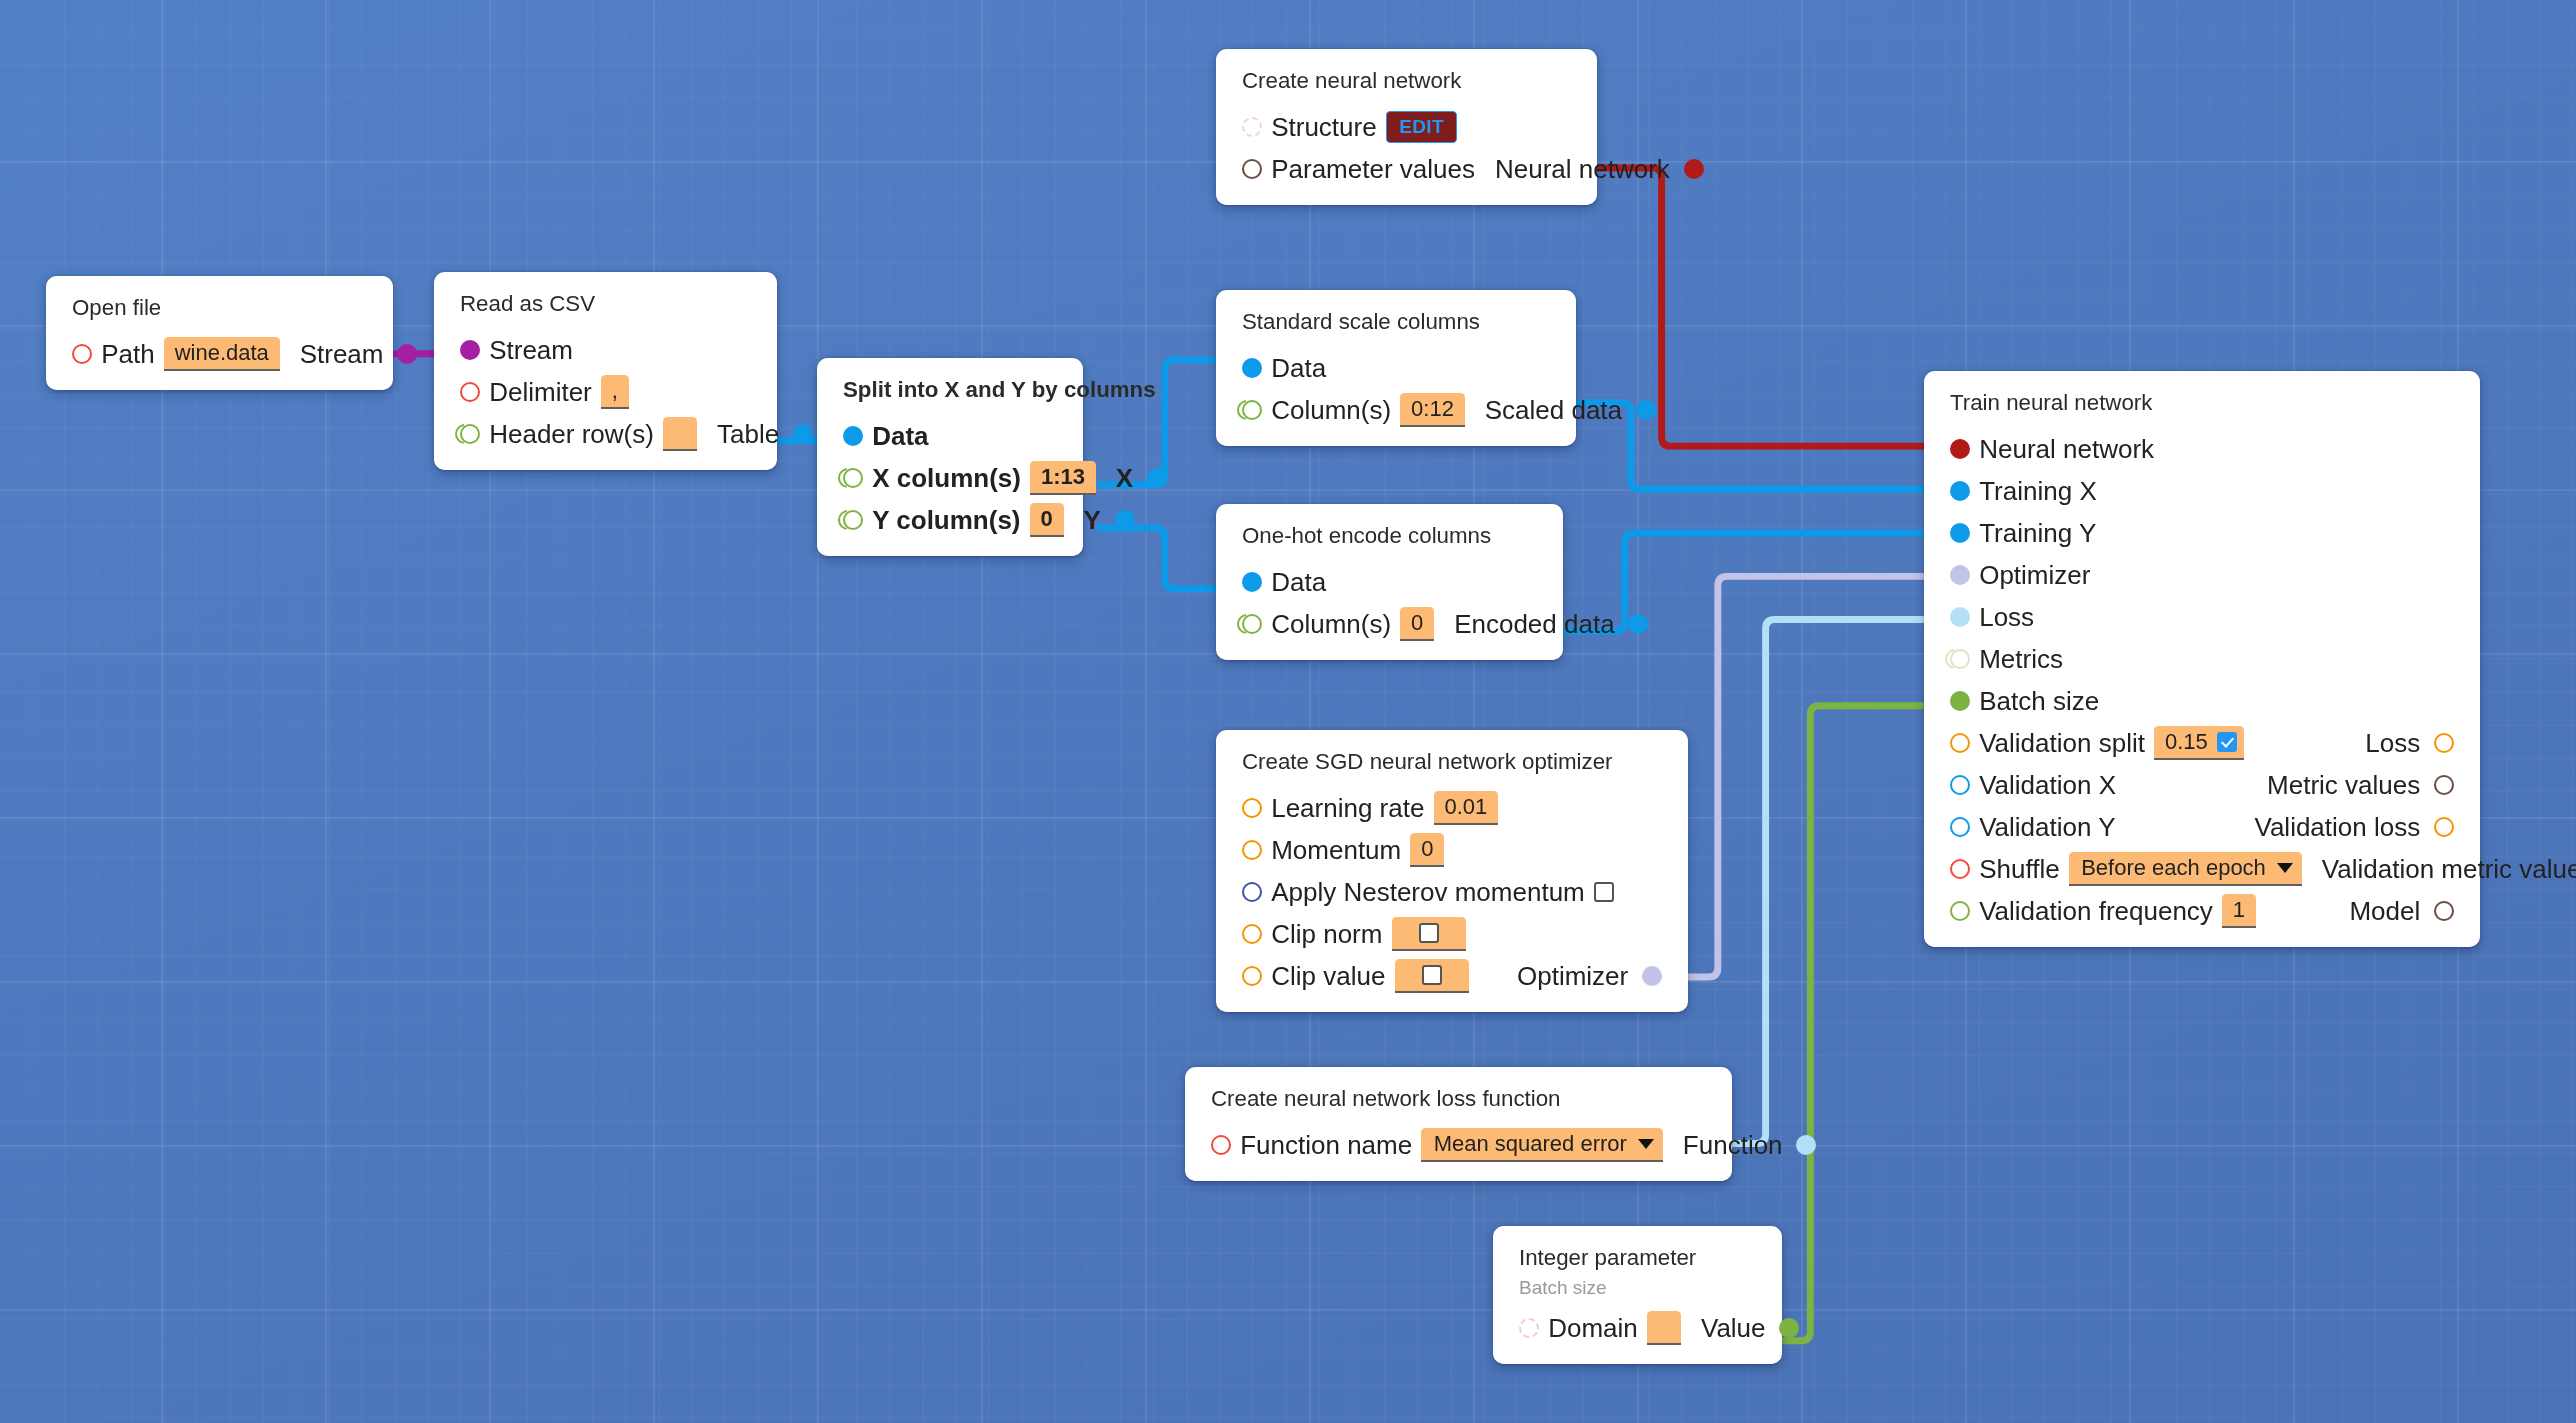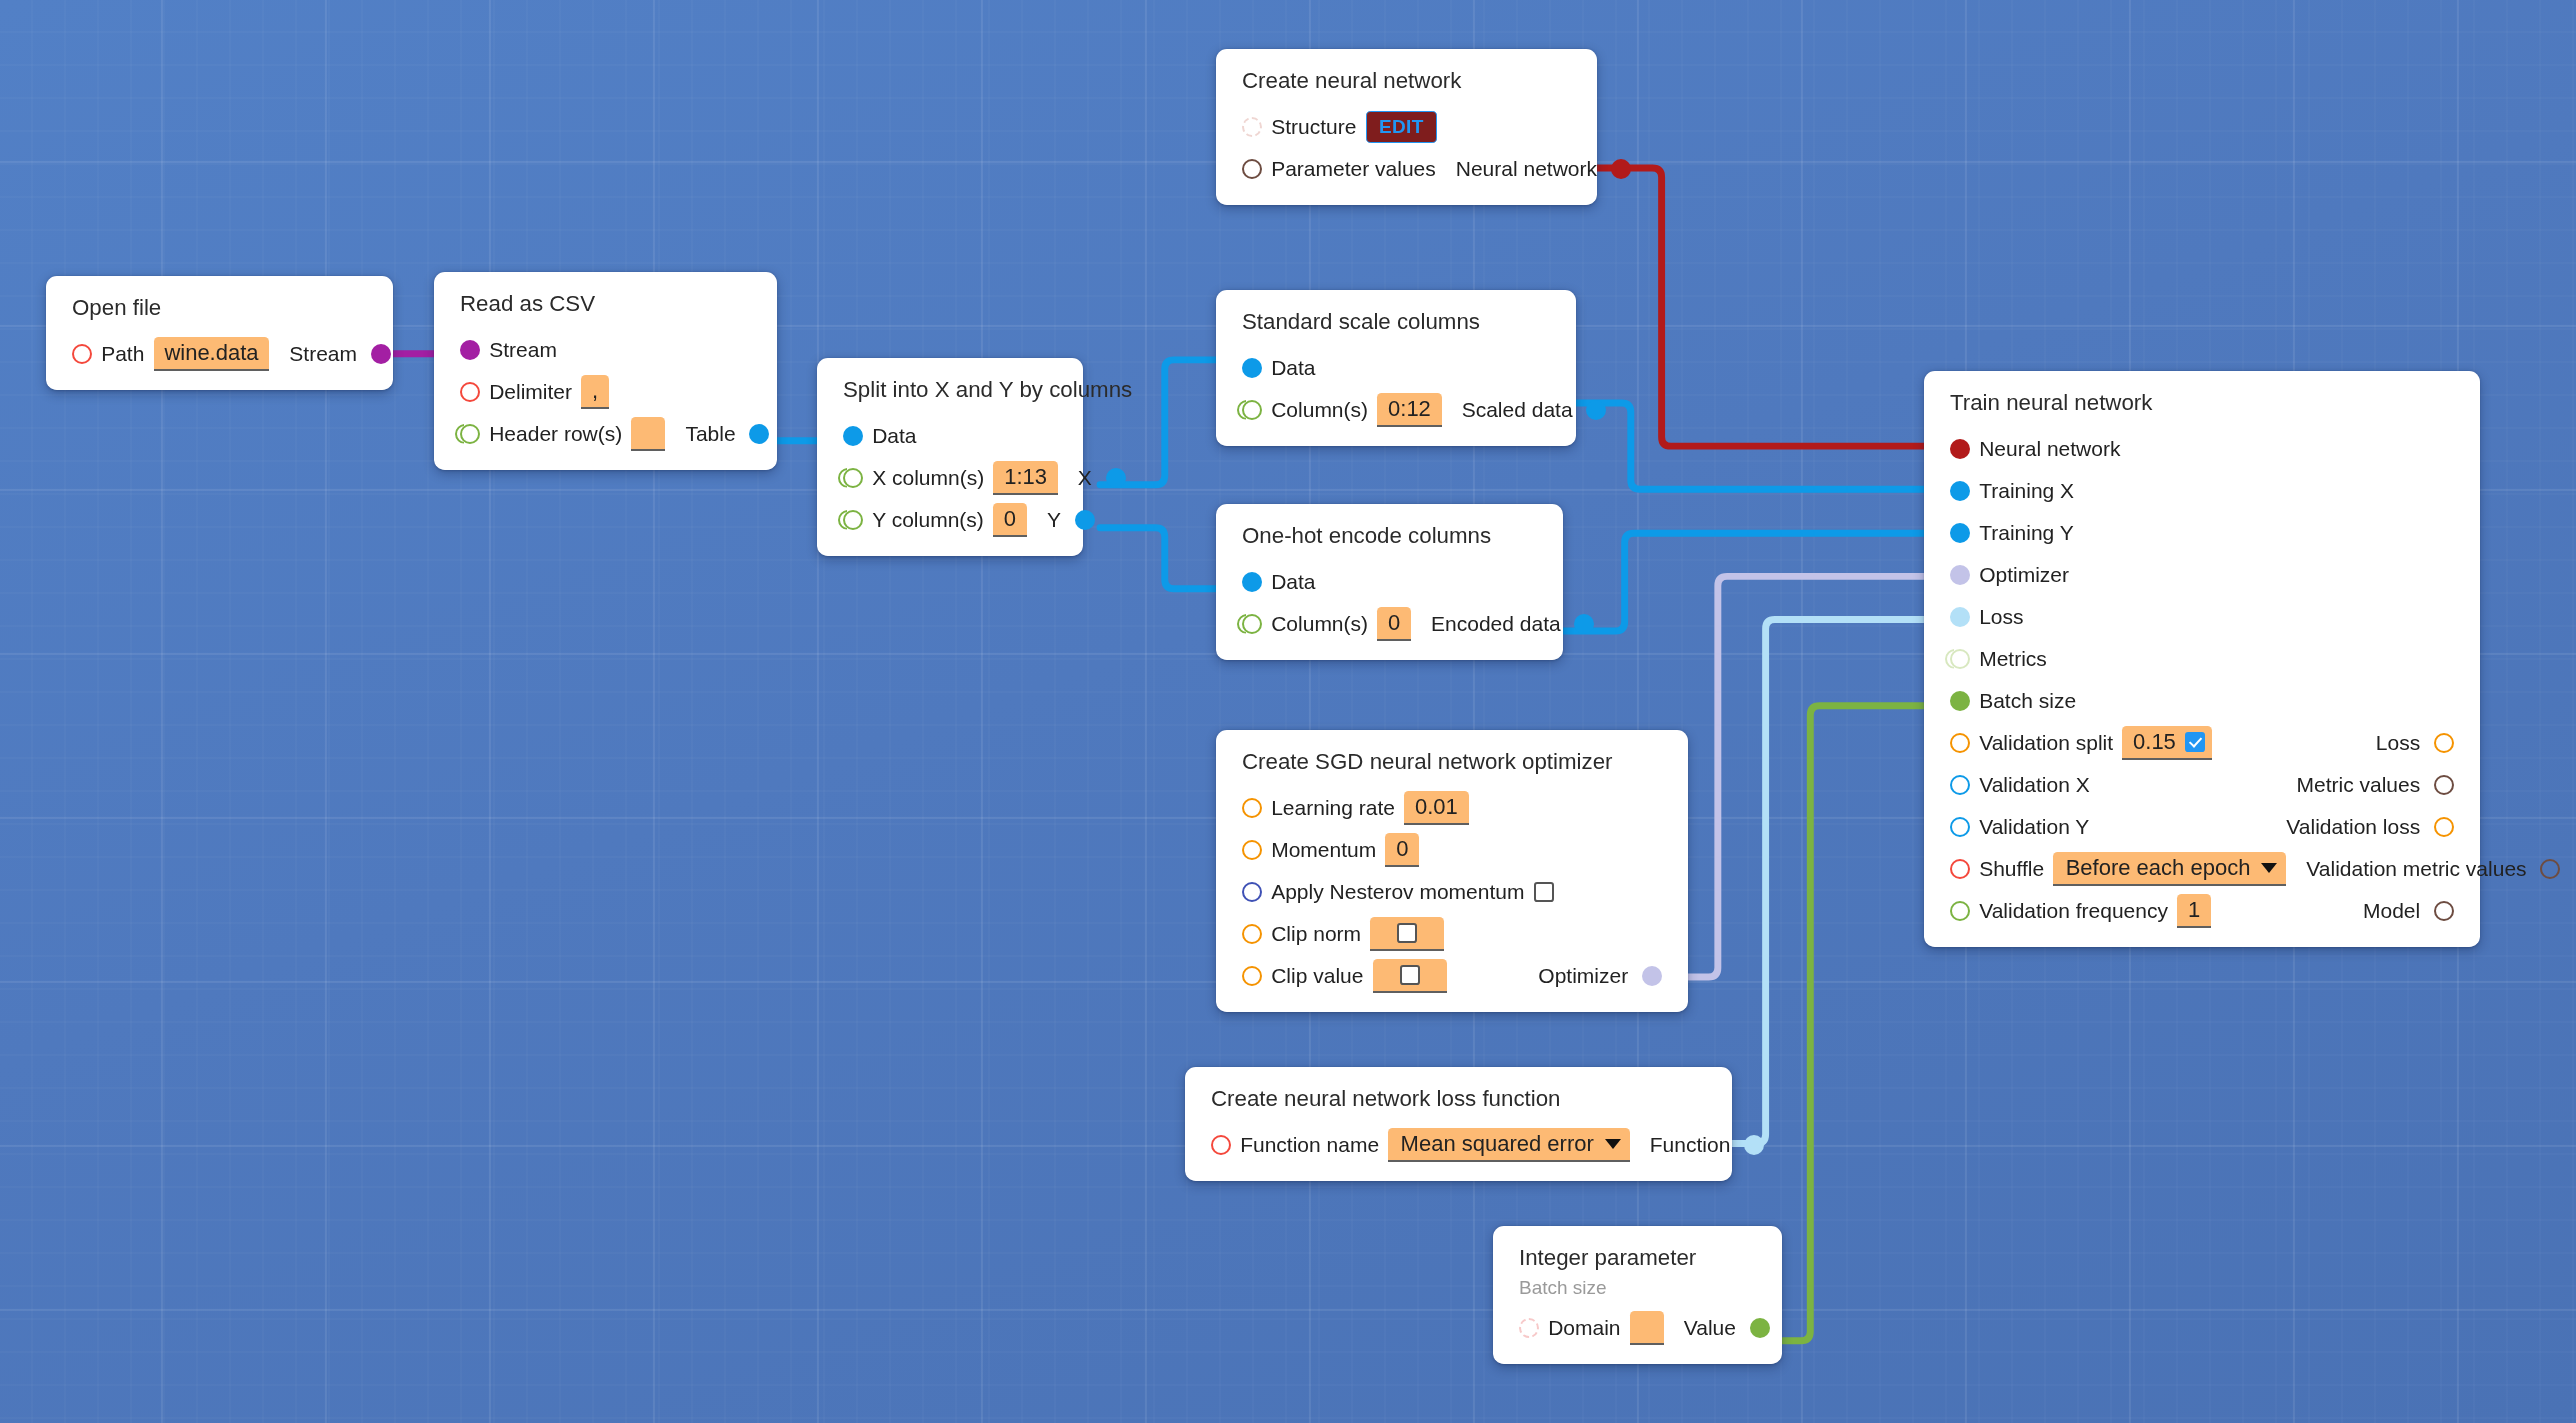--- a/index.html
+++ b/index.html
@@ -34,21 +34,21 @@
   }
   .rows{margin-top:9.2px;}
   .row{
     position:relative;display:flex;align-items:center;
     height:42px;padding:0 26px;box-sizing:border-box;white-space:nowrap;
   }
   .lgroup{display:flex;align-items:center;gap:9.2px;}
   .spacer{flex:1 1 auto;min-width:20px;}
   .rgroup{display:flex;align-items:center;gap:9.2px;}
 
-  .label{font-size:21px;color:#222;line-height:1;}
+  .label{font-size:26px;color:#222;line-height:1;}
 
   
   .port{
     width:20px;height:20px;border-radius:50%;box-sizing:border-box;
     flex:0 0 auto;position:relative;
   }
   .port.filled{border:none;}
   .port.open{background:transparent;border-width:2.3px;border-style:solid;}
   .port.dashed{background:transparent;border-width:2.3px;border-style:dashed;}
   
@@ -159,21 +159,21 @@
         </span>
         <span class="spacer"></span>
         <span class="rgroup">
           <span class="label">Table</span>
           <span class="port filled port-out-left" style="background:#0d9ae8;"></span>
         </span>
       </div>
     </div>
   </div>
 
-  <div class="node" style="left:817px;top:358px;width:266px;">
+  <div class="node" style="left:817px;top:358px;width:266px;font-weight:bold;">
     <div class="node-title">Split into X and Y by columns</div>
     <div class="rows">
       <div class="row">
         <span class="lgroup">
           <span class="port filled" style="background:#0d9ae8;"></span>
           <span class="label">Data</span>
         </span>
       </div>
       <div class="row">
         <span class="lgroup">

